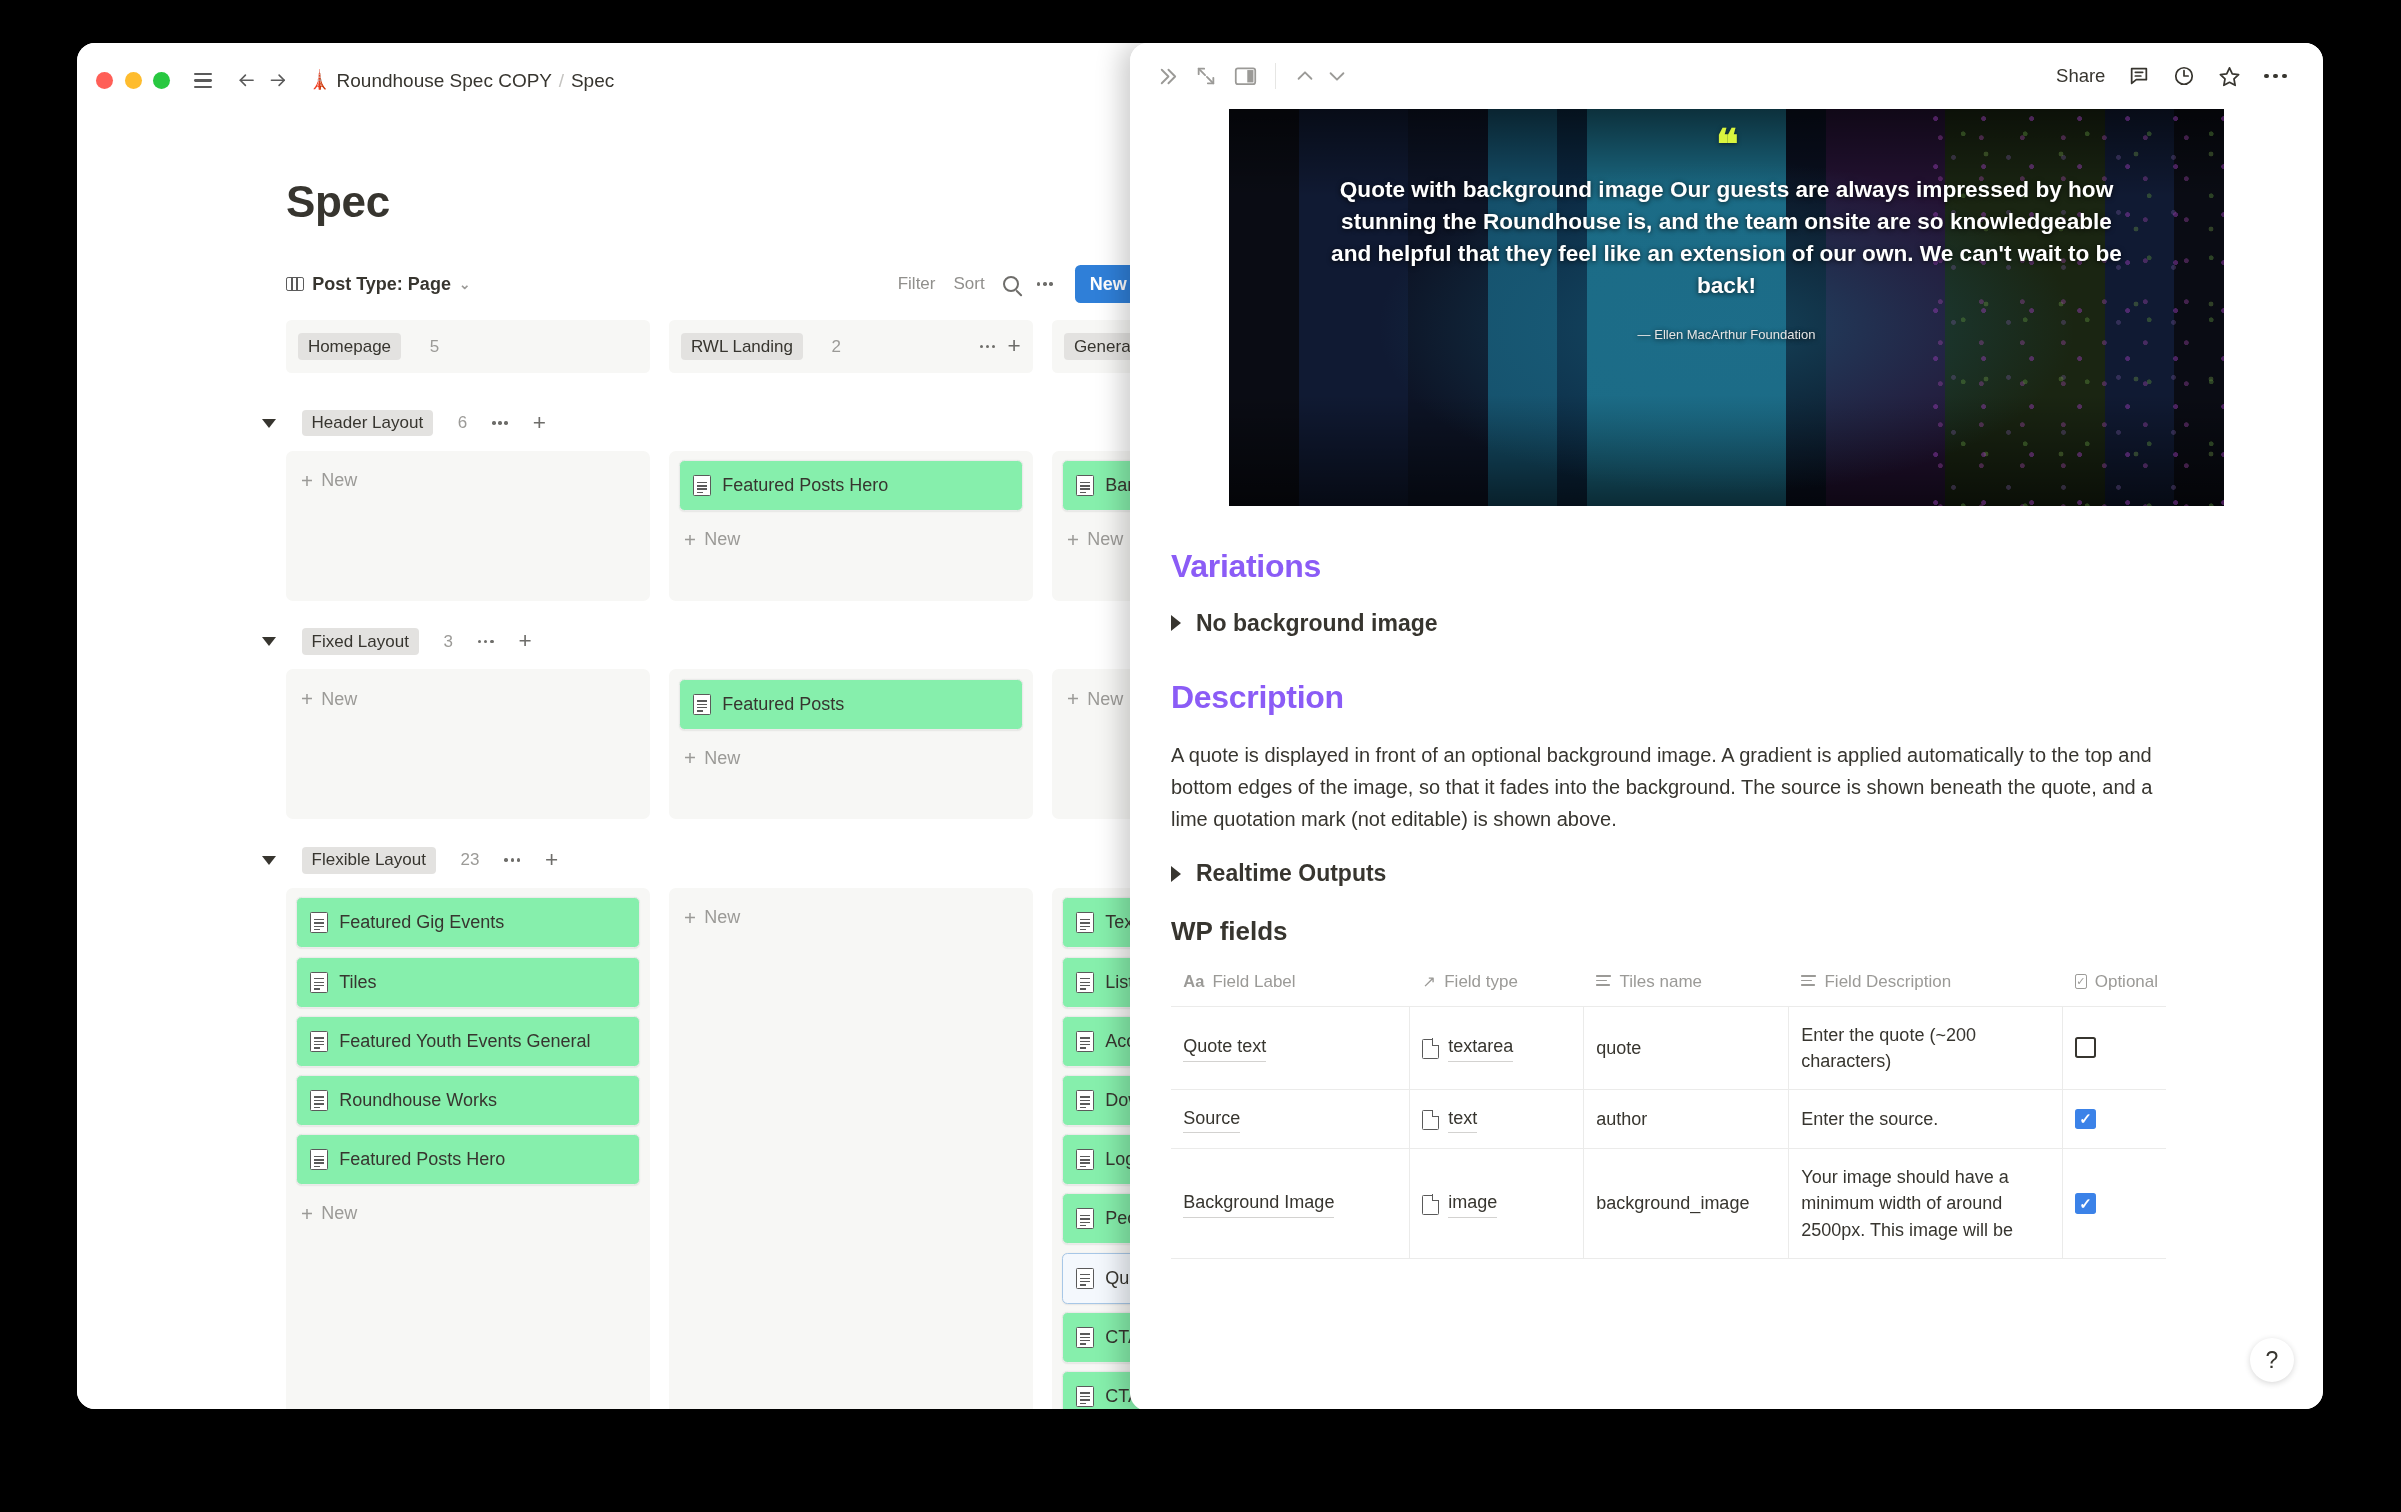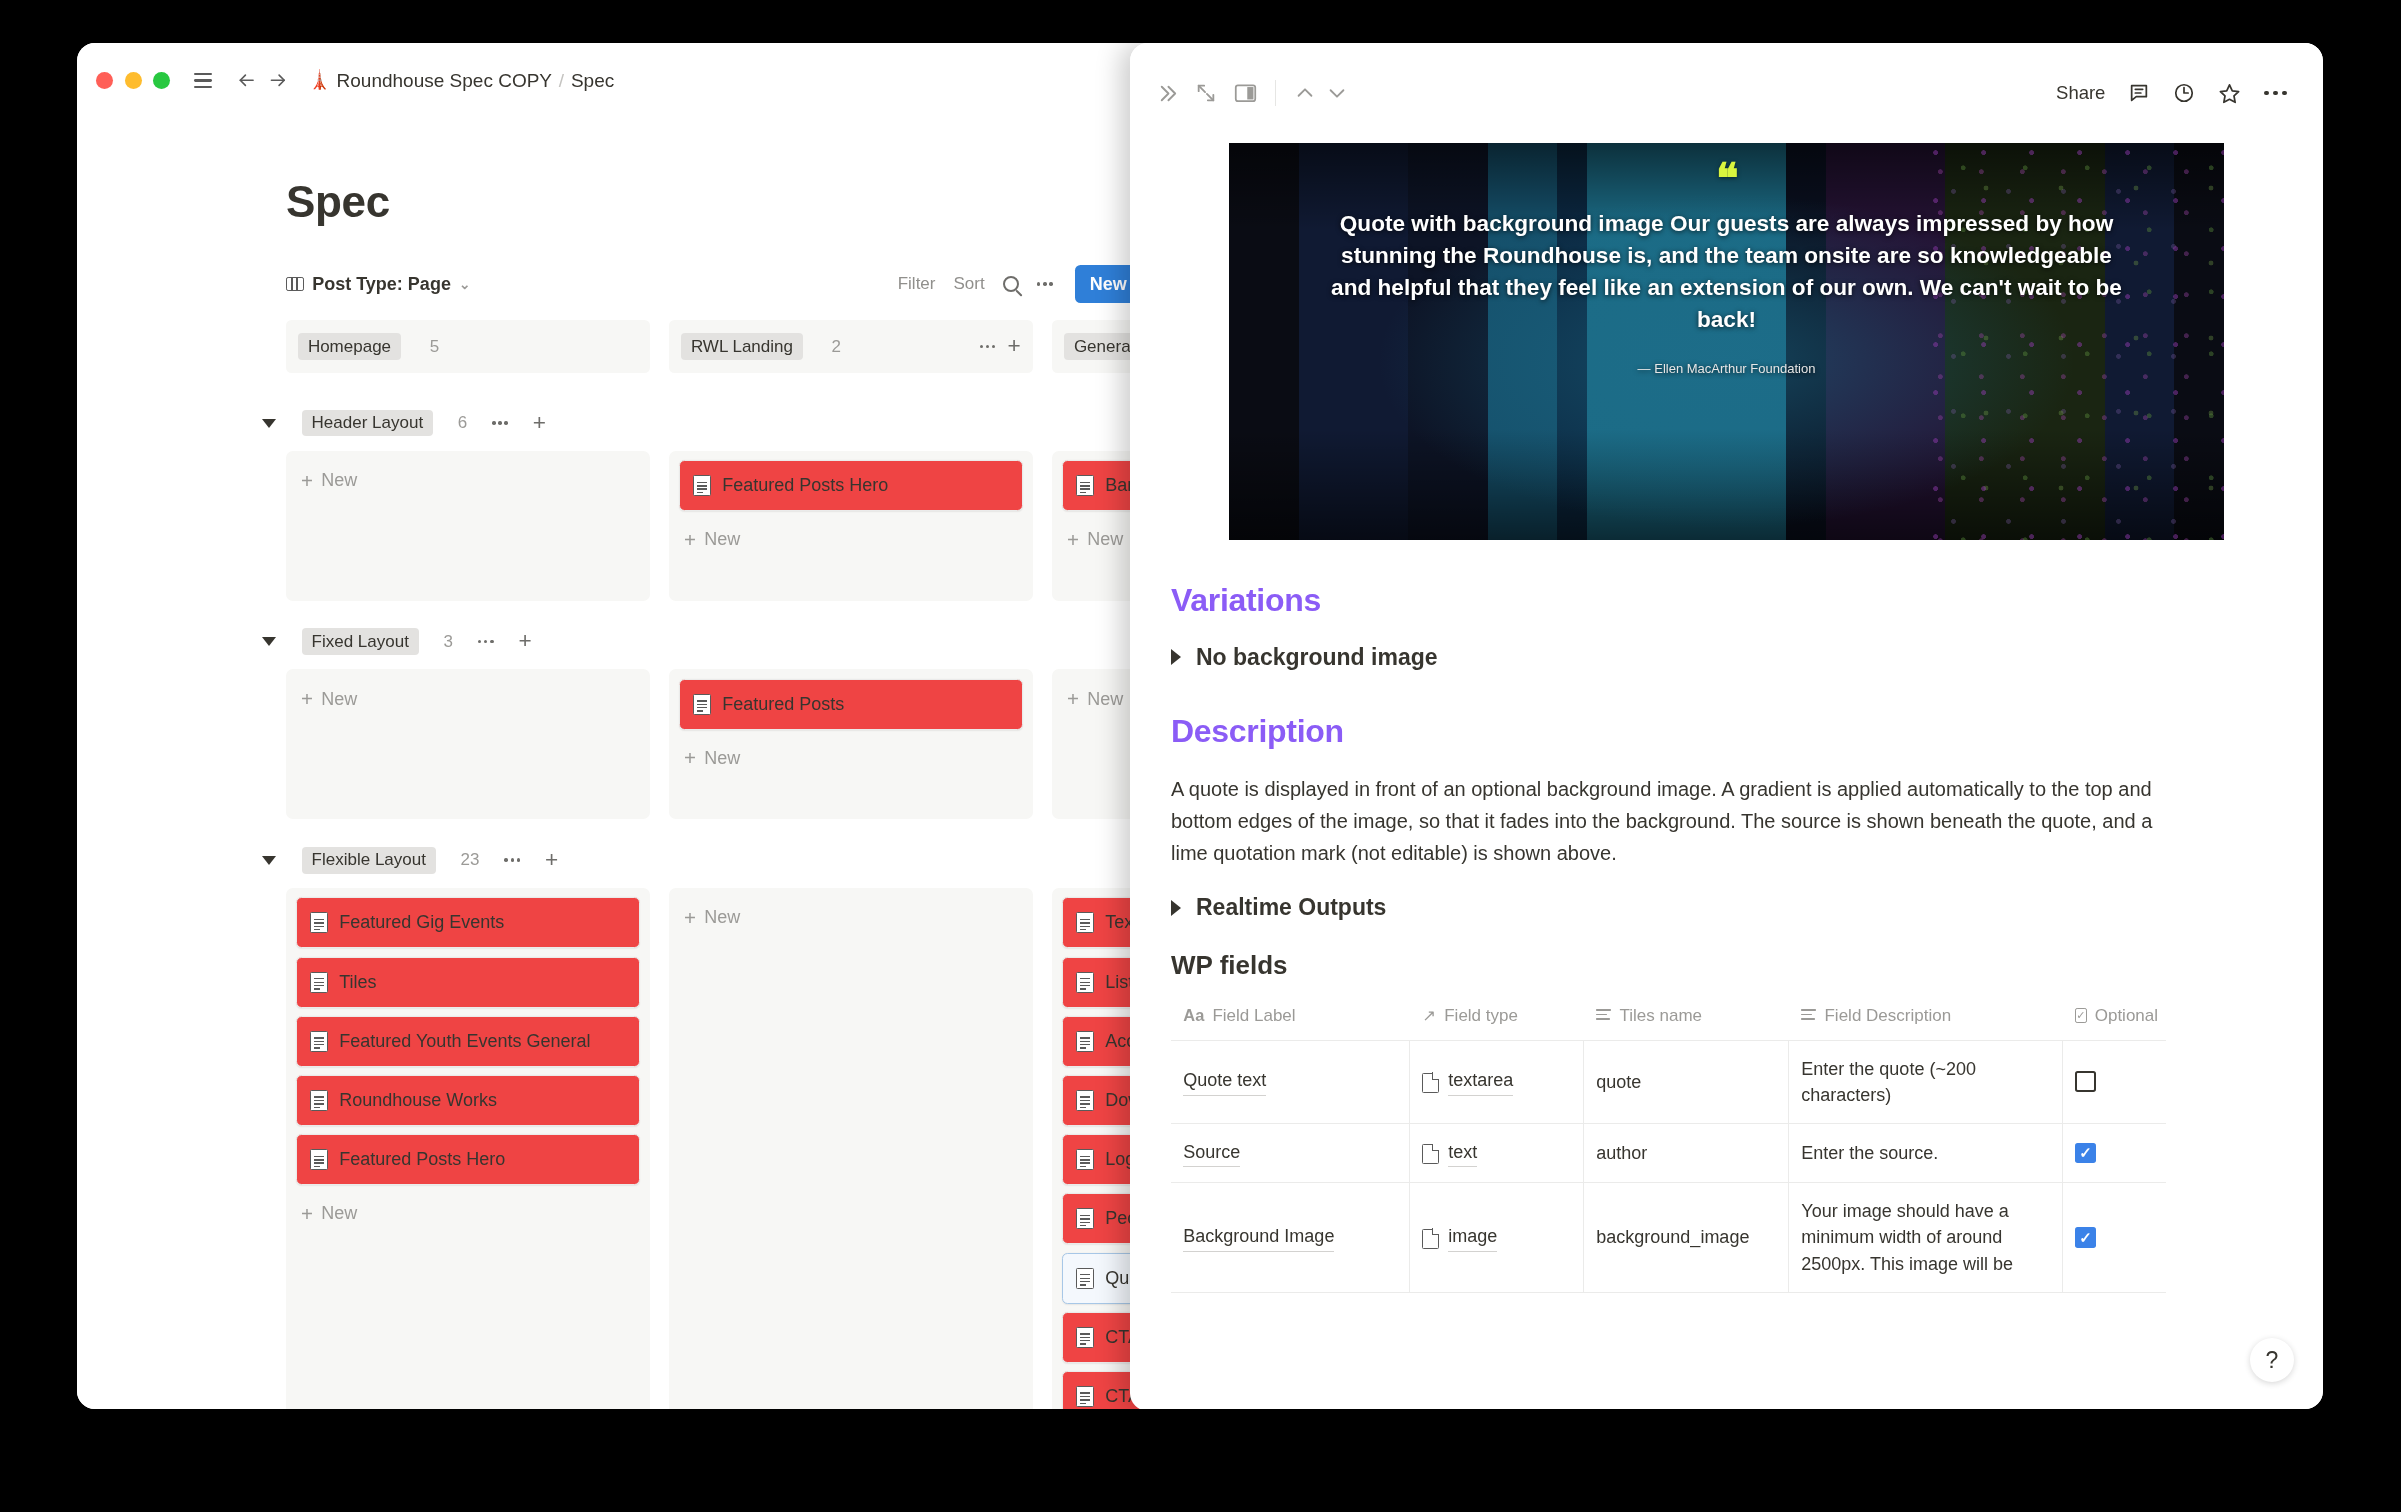--- a/index.html
+++ b/index.html
@@ -176,21 +176,21 @@
   }
   .grp-count { font-size: 17px; color: #9b9a97; }
 
   .grp-body { display: flex; gap: 19px; margin-top: 9.6px; }
   .lane {
     width: 364px; flex: 0 0 364px;
     background: #f7f7f5; border-radius: 6.8px;
     padding: 9.6px; min-height: 150px;
   }
   .card {
-    background: #ef4444; border: 0.7px solid #ebebea;
+    background: #86efac; border: 0.7px solid #ebebea;
     border-radius: 5.5px; box-shadow: 0 0.7px 1.4px rgba(15,15,15,.07);
     height: 51px; display: flex; align-items: center;
     padding: 0 13.7px; gap: 11px; margin-bottom: 8.2px;
   }
   .card.selected { border: 1.4px solid #a7c7e7; background: #f4f8fd; }
   .card-label {
     font-size: 18px; color: #37352f; white-space: nowrap;
     overflow: hidden; text-overflow: ellipsis;
   }
   .new-row {
@@ -218,21 +218,21 @@
   
   #peek {
     position: absolute; right: 0; top: 0;
     width: 1193px; height: 1368px;
     background: #ffffff;
     border-radius: 18px 18px 18px 18px;
     box-shadow: -8.2px 0 27px rgba(0,0,0,.20);
     overflow: hidden;
   }
   #peek-header {
-    height: 100px; display: flex; align-items: center;
+    height: 66px; display: flex; align-items: center;
     padding: 0 36px 0 26px; background: #fff;
   }
   .pk-ico { color: #9b9a97; display: flex; align-items: center; justify-content: center; }
   .pk-gap { width: 16.4px; }
   #peek-divider { width: 1.4px; height: 26px; background: #e6e6e4; margin: 0 18px; }
   #peek-right { margin-left: auto; display: flex; align-items: center; gap: 23px; }
   #share-label { font-size: 18.5px; color: #37352f; }
 
   
   #quote-image {

